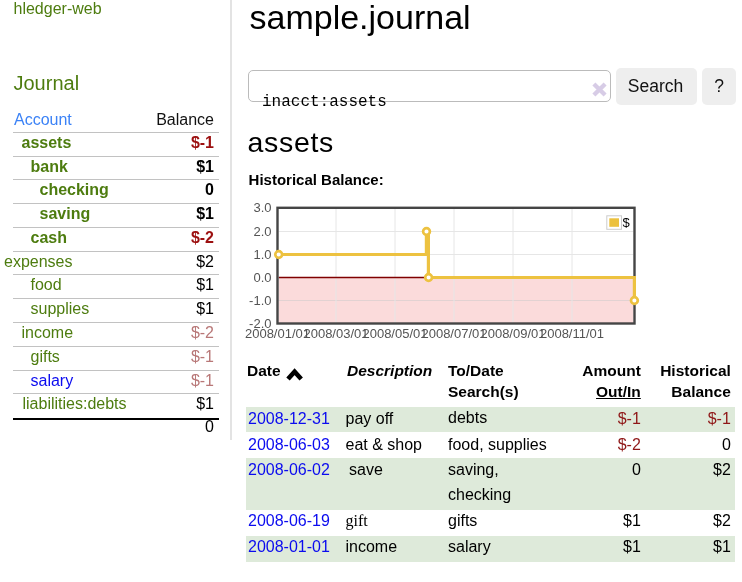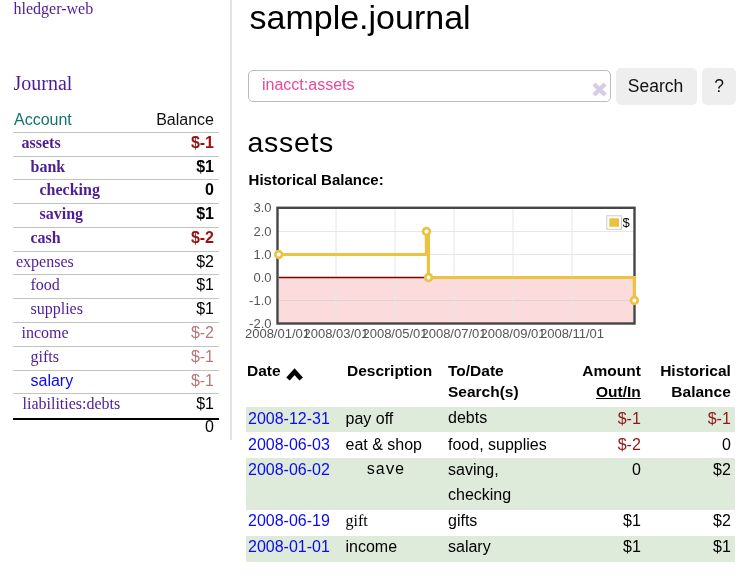--- a/index.html
+++ b/index.html
@@ -1,39 +1,39 @@
 <!DOCTYPE html>
 <html><head>
 <meta charset="utf-8">
 <style>
 html,body{margin:0;padding:0;}
 body{width:742px;height:582px;position:relative;overflow:hidden;background:#fff;
   font-family:"Liberation Sans",sans-serif;}
 .ab{position:absolute;white-space:nowrap;line-height:1;}
-.purple{color:#4c1d95;font-family:Liberation Serif, serif;}
+.purple{color:#4d7c0f;}
 .blue{color:#0b0bef;}
 .negb{color:#9c1010;}
 .neg{color:#8f1717;}
 .negm{color:#b87777;}
 .b{font-weight:bold;}
 .hr{position:absolute;height:1px;background:#c2c2c2;}
 .rowline{left:12.5px;width:206.5px;}
 .racc{font-size:16px;}
 .rbal{font-size:16px;text-align:right;}
 .greenband{position:absolute;left:245.5px;width:489.5px;background:#deeada;}
 </style>
 </head>
 <body>
 
 <div class="ab" style="left:0;top:0;width:230px;height:440px;border-right:2px solid #e3e3e3;"></div>
 
 <div class="ab purple" style="left:13.5px;top:0.7px;font-size:16px;">hledger-web</div>
 <div class="ab purple" style="left:13.5px;top:73.1px;font-size:20px;">Journal</div>
 
-<div class="ab" style="left:14px;top:112px;font-size:16px;color:#0f766e;">Account</div>
+<div class="ab" style="left:14px;top:112px;font-size:16px;color:#3b82f6;">Account</div>
 <div class="ab" style="left:14px;top:112px;width:200px;font-size:16px;color:#111;text-align:right;">Balance</div>
 
 <div class="hr rowline" style="top:131.8px;"></div>
 <div class="hr rowline" style="top:155.6px;"></div>
 <div class="hr rowline" style="top:179.3px;"></div>
 <div class="hr rowline" style="top:203.1px;"></div>
 <div class="hr rowline" style="top:226.9px;"></div>
 <div class="hr rowline" style="top:250.6px;"></div>
 <div class="hr rowline" style="top:274.4px;"></div>
 <div class="hr rowline" style="top:298.2px;"></div>
@@ -46,40 +46,40 @@
 <div class="ab racc purple b" style="left:21.5px;top:134.8px;">assets</div>
 <div class="ab rbal negb b" style="left:14px;width:200px;top:134.8px;">$-1</div>
 <div class="ab racc purple b" style="left:30.5px;top:158.5px;">bank</div>
 <div class="ab rbal b" style="left:14px;width:200px;top:158.5px;">$1</div>
 <div class="ab racc purple b" style="left:39.5px;top:182.3px;">checking</div>
 <div class="ab rbal b" style="left:14px;width:200px;top:182.3px;">0</div>
 <div class="ab racc purple b" style="left:39.5px;top:206.1px;">saving</div>
 <div class="ab rbal b" style="left:14px;width:200px;top:206.1px;">$1</div>
 <div class="ab racc purple b" style="left:30.5px;top:229.9px;">cash</div>
 <div class="ab rbal negb b" style="left:14px;width:200px;top:229.9px;">$-2</div>
-<div class="ab racc purple" style="left:16px;top:253.6px;">expenses</div>
+<div class="ab racc purple" style="left:4px;top:253.6px;">expenses</div>
 <div class="ab rbal" style="left:14px;width:200px;top:253.6px;">$2</div>
 <div class="ab racc purple" style="left:30.5px;top:277.4px;">food</div>
 <div class="ab rbal" style="left:14px;width:200px;top:277.4px;">$1</div>
 <div class="ab racc purple" style="left:30.5px;top:301.2px;">supplies</div>
 <div class="ab rbal" style="left:14px;width:200px;top:301.2px;">$1</div>
 <div class="ab racc purple" style="left:21.5px;top:325.0px;">income</div>
 <div class="ab rbal negm" style="left:14px;width:200px;top:325.0px;">$-2</div>
 <div class="ab racc purple" style="left:30.5px;top:348.7px;">gifts</div>
 <div class="ab rbal negm" style="left:14px;width:200px;top:348.7px;">$-1</div>
 <div class="ab racc blue" style="left:30.5px;top:372.5px;">salary</div>
 <div class="ab rbal negm" style="left:14px;width:200px;top:372.5px;">$-1</div>
 <div class="ab racc purple" style="left:22.5px;top:396.3px;">liabilities:debts</div>
 <div class="ab rbal" style="left:14px;width:200px;top:396.3px;">$1</div>
 <div class="ab rbal" style="left:14px;width:200px;top:418.8px;">0</div>
 
 <div class="ab" style="left:249.5px;top:0.4px;font-size:34px;color:#000;">sample.journal</div>
 
 <div class="ab" style="left:248px;top:70px;width:361px;height:30px;border:1px solid #bbb;border-radius:5px;background:#fff;"></div>
-<div class="ab" style="left:262px;top:77px;font-size:16px;color:#ec4899;">inacct:assets</div>
+<div class="ab" style="left:262px;top:94px;font-size:16px;color:#000000;font-family:Liberation Mono, monospace;">inacct:assets</div>
 <svg class="ab" style="left:592px;top:82px;" width="15" height="15" viewBox="0 0 15 15">
   <path d="M1.9 1.9 L13.1 13.1 M13.1 1.9 L1.9 13.1" stroke="#d7cce6" stroke-width="4.3"></path>
 </svg>
 <div class="ab" style="left:615.5px;top:68.4px;width:81px;height:36.6px;background:#eeeeee;border-radius:5px;"></div>
 <div class="ab" style="left:615.5px;top:77.9px;width:80px;font-size:17.5px;color:#111;text-align:center;">Search</div>
 <div class="ab" style="left:702px;top:68.4px;width:34px;height:36.6px;background:#eeeeee;border-radius:5px;"></div>
 <div class="ab" style="left:702px;top:77.9px;width:34px;font-size:17.5px;color:#111;text-align:center;">?</div>
 
 <div class="ab" style="left:247.5px;top:128.1px;font-size:28.5px;letter-spacing:0.7px;color:#000;">assets</div>
 <div class="ab b" style="left:248.6px;top:172.1px;font-size:15px;color:#000;">Historical Balance:</div>
@@ -124,21 +124,21 @@
   <text x="155" y="137.5" font-size="13" fill="#545454" text-anchor="middle">2008/05/01</text>
   <text x="214" y="137.5" font-size="13" fill="#545454" text-anchor="middle">2008/07/01</text>
   <text x="273" y="137.5" font-size="13" fill="#545454" text-anchor="middle">2008/09/01</text>
   <text x="332" y="137.5" font-size="13" fill="#545454" text-anchor="middle">2008/11/01</text>
 </svg>
 
 <div class="ab b" style="left:247px;top:363.4px;font-size:15.5px;">Date</div>
 <svg class="ab" style="left:285.5px;top:367.5px;" width="18" height="13" viewBox="0 0 18 13">
   <path d="M2 11 L8.6 3.6 L15.2 11" fill="none" stroke="#000" stroke-width="4.6"></path>
 </svg>
-<div class="ab b" style="left:347px;top:363.4px;font-size:15.5px;">Description</div>
+<div class="ab b" style="left:347px;top:363.4px;font-size:15.5px;font-style:italic;">Description</div>
 <div class="ab b" style="left:448px;top:363.4px;font-size:15.5px;">To/Date</div>
 <div class="ab b" style="left:448px;top:383.8px;font-size:15.5px;">Search(s)</div>
 <div class="ab b" style="right:101.2px;top:363.4px;font-size:15.5px;">Amount</div>
 <div class="ab b" style="right:101.2px;top:383.8px;font-size:15.5px;text-decoration:underline;">Out/In</div>
 <div class="ab b" style="right:11.2px;top:363.4px;font-size:15.5px;">Historical</div>
 <div class="ab b" style="right:11.2px;top:383.8px;font-size:15.5px;">Balance</div>
 
 <div class="greenband" style="top:406.5px;height:25.8px;"></div>
 <div class="greenband" style="top:458.2px;height:51.8px;"></div>
 <div class="greenband" style="top:535.9px;height:25.9px;"></div>
@@ -149,21 +149,21 @@
 <div class="ab neg" style="right:101.2px;top:410.9px;font-size:16px;">$-1</div>
 <div class="ab neg" style="right:11.2px;top:410.9px;font-size:16px;">$-1</div>
 
 <div class="ab blue" style="left:248px;top:436.8px;font-size:16px;">2008-06-03</div>
 <div class="ab" style="left:345.5px;top:436.8px;font-size:16px;">eat &amp; shop</div>
 <div class="ab" style="left:448px;top:436.8px;font-size:16px;">food, supplies</div>
 <div class="ab neg" style="right:101.2px;top:436.8px;font-size:16px;">$-2</div>
 <div class="ab" style="right:11.2px;top:436.8px;font-size:16px;">0</div>
 
 <div class="ab blue" style="left:248px;top:462.3px;font-size:16px;">2008-06-02</div>
-<div class="ab" style="left:366px;top:462.3px;font-size:16px;font-family:Liberation Mono, monospace;">save</div>
+<div class="ab" style="left:349px;top:462.3px;font-size:16px;">save</div>
 <div class="ab" style="left:448px;top:462.3px;font-size:16px;">saving,</div>
 <div class="ab" style="left:448px;top:487.3px;font-size:16px;">checking</div>
 <div class="ab" style="right:101.2px;top:462.3px;font-size:16px;">0</div>
 <div class="ab" style="right:11.2px;top:462.3px;font-size:16px;">$2</div>
 
 <div class="ab blue" style="left:248px;top:513.1px;font-size:16px;">2008-06-19</div>
 <div class="ab" style="left:345.5px;top:513.1px;font-size:16px;font-family:Liberation Serif, serif;">gift</div>
 <div class="ab" style="left:448px;top:513.1px;font-size:16px;">gifts</div>
 <div class="ab" style="right:101.2px;top:513.1px;font-size:16px;">$1</div>
 <div class="ab" style="right:11.2px;top:513.1px;font-size:16px;">$2</div>

